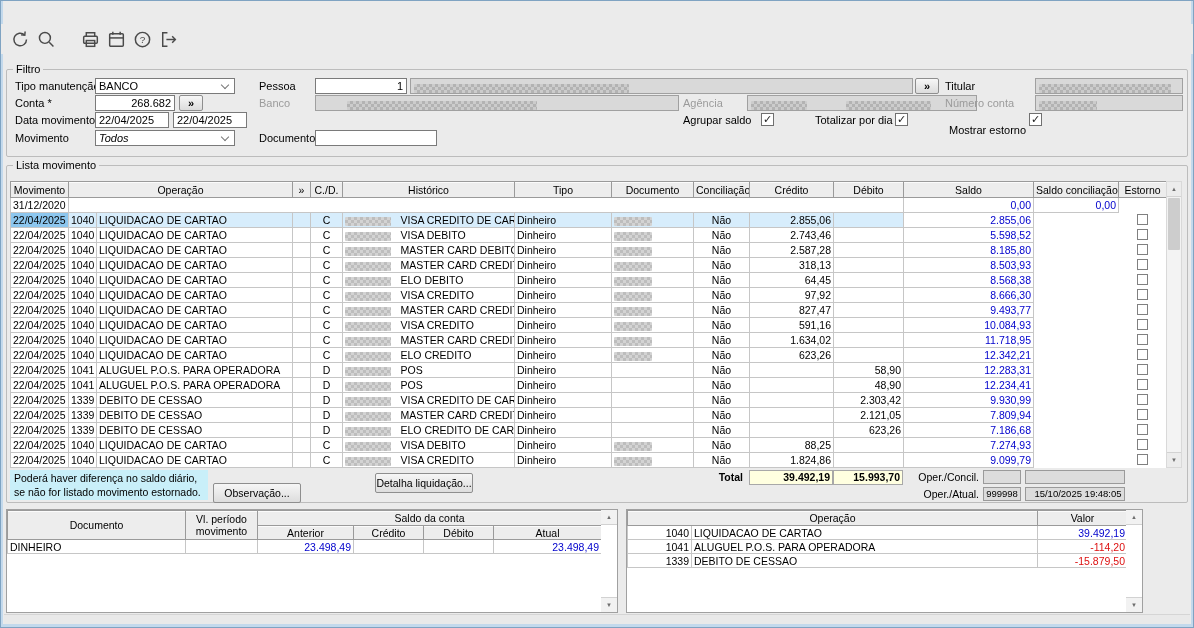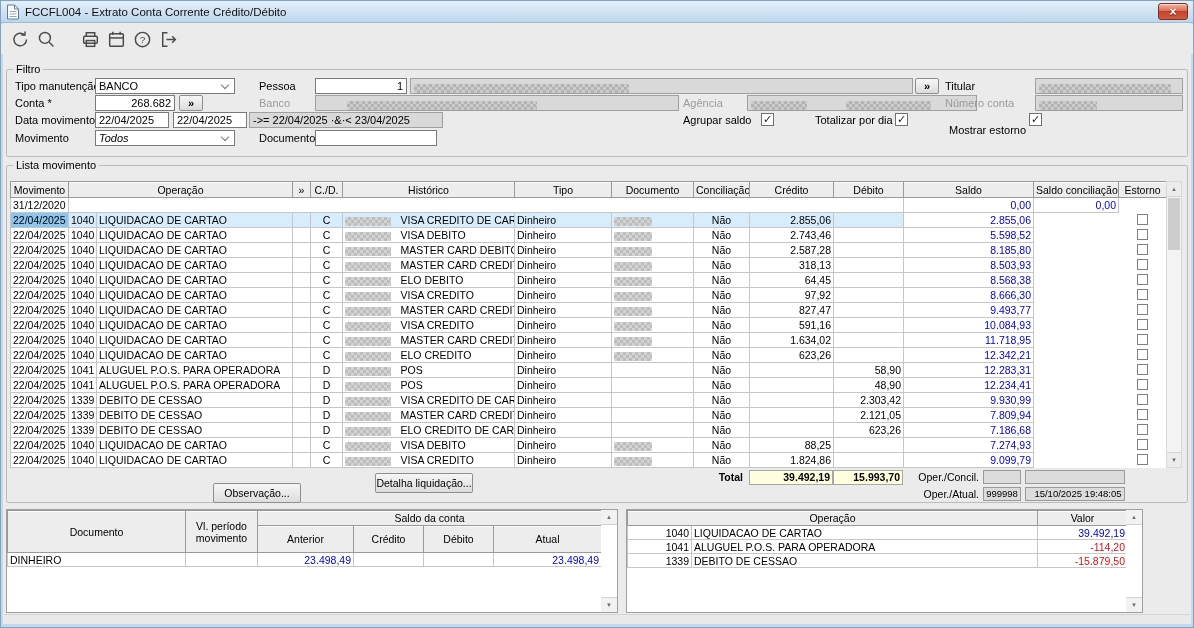--- a/index.html
+++ b/index.html
@@ -87,33 +87,20 @@
   table.sub td { border:1px solid #c6c6c6; font-size:10.5px; height:14px; padding:0 2px;
     overflow:hidden; white-space:nowrap; }
   .statusbar { position:absolute; left:3px; right:3px; bottom:3px; height:10px;
     background:#e9e9e9; border-top:1px solid #d5d5d5; }
 </style>
 </head>
 <body>
 
 <div class="window">
 
-  <div class="titlebar">
-    <svg width="14" height="16" viewBox="0 0 14 16">
-      <path d="M1.5 1 h7 l4 4 v10 h-11 z" fill="#ffffff" stroke="#5b7da0" stroke-width="1"></path>
-      <path d="M8.5 1 v4 h4" fill="none" stroke="#5b7da0" stroke-width="1"></path>
-      <line x1="3.5" y1="7.5" x2="10.5" y2="7.5" stroke="#8fa9c2" stroke-width="1"></line>
-      <line x1="3.5" y1="10" x2="10.5" y2="10" stroke="#8fa9c2" stroke-width="1"></line>
-      <line x1="3.5" y1="12.5" x2="10.5" y2="12.5" stroke="#8fa9c2" stroke-width="1"></line>
-    </svg>
-    <span class="title">FCCFL004 - Extrato Conta Corrente Crédito/Débito</span>
-    <div class="closebtn">
-      <span>×</span>
-    </div>
-  </div>
 
   <div class="toolbar">
     <span class="tbtn">
       <svg width="21" height="21" viewBox="0 0 20 20">
         <path d="M15.7 10 a6 6 0 1 1 -1.9 -4.4"></path>
           <polyline points="14.4,2.4 14.1,6 10.5,5.6"></polyline>
       </svg>
     </span>
     <span class="tbtn">
       <svg width="21" height="21" viewBox="0 0 20 20">
@@ -184,21 +171,20 @@
       <span class="redact dk" style="width:85px; margin-left:36px; margin-top:3px;"></span>
     </div>
     <span class="flabel dis" style="left:938px; top:21px;">Número conta</span>
     <div class="field gray" style="left:1028px; top:20px; width:148px;">
       <span class="redact dk" style="width:58px; margin-top:3px;"></span>
     </div>
 
     <span class="flabel" style="left:8px; top:38px;">Data movimento *</span>
     <div class="field" style="left:88px; top:37px; width:74px;">22/04/2025</div>
     <div class="field" style="left:166px; top:37px; width:74px;">22/04/2025</div>
-    <div class="field gray" style="left:242px; top:37px; width:194px;">-&gt;= 22/04/2025 ·&amp;·&lt; 23/04/2025</div>
     <span class="flabel" style="left:676px; top:38px;">Agrupar saldo</span>
     <span class="cb" style="left:754px; top:38px;">✓</span>
     <span class="flabel" style="left:808px; top:38px;">Totalizar por dia</span>
     <span class="cb" style="left:888px; top:38px;">✓</span>
     <span class="flabel" style="left:942px; top:48px;">Mostrar estorno</span>
     <span class="cb" style="left:1022px; top:38px;">✓</span>
 
     <span class="flabel" style="left:8px; top:56px;">Movimento</span>
     <div class="field select" style="left:88px; top:55px; width:140px;font-style:italic;">
       <span>Todos</span>
@@ -557,20 +543,24 @@
           </tbody>
       </table>
     </div>
 
     <div class="vscroll" style="left:1159px; top:10px; height:287px;">
       <div class="sbtn up">▲</div>
       <div class="sthumb" style="top:16px; height:52px;"></div>
       <div class="sbtn dn">▼</div>
     </div>
 
+    <div class="note">
+      <div>Poderá haver diferença no saldo diário,</div>
+      <div>se não for listado movimento estornado.</div>
+    </div>
     <div class="btn" style="left:206px; top:312px; width:88px;">Observação...</div>
     <div class="btn" style="left:368px; top:302px; width:98px;">Detalha liquidação...</div>
 
     <span class="totlbl" style="left:642px; top:300px; width:94px;">Total</span>
     <div class="totbox" style="left:742px; top:299px; width:84px;">39.492,19</div>
     <div class="totbox" style="left:826px; top:299px; width:70px;">15.993,70</div>
 
     <span class="operlbl" style="left:898px; top:300px; width:74px;">Oper./Concil.</span>
     <div class="operbox" style="left:976px; top:299px; width:38px;"></div>
     <div class="operbox" style="left:1018px; top:299px; width:100px;"></div>
@@ -592,21 +582,21 @@
       <thead>
         <tr>
           <th rowspan="2">Documento</th>
           <th rowspan="2">
             <div>Vl. período</div>
             <div>movimento</div>
           </th>
           <th colspan="4" style="height:15px;">Saldo da conta</th>
         </tr>
         <tr>
-          <th style="height:27px;">Anterior</th>
+          <th style="height:14px;">Anterior</th>
           <th>Crédito</th>
           <th>Débito</th>
           <th>Atual</th>
         </tr>
       </thead>
       <tbody>
           <tr>
             <td>DINHEIRO</td>
             <td class="ctr"></td>
             <td class="num blue">23.498,49</td>

